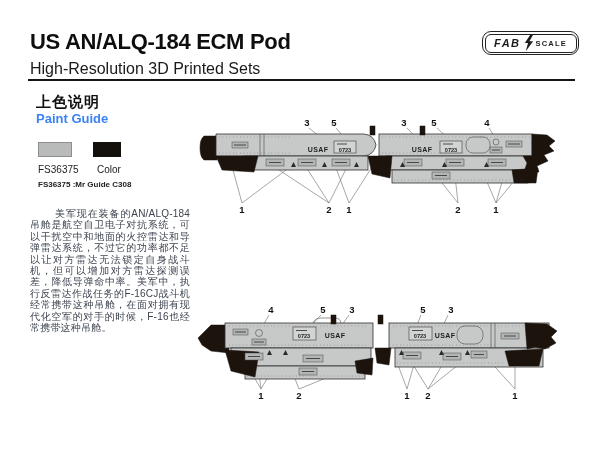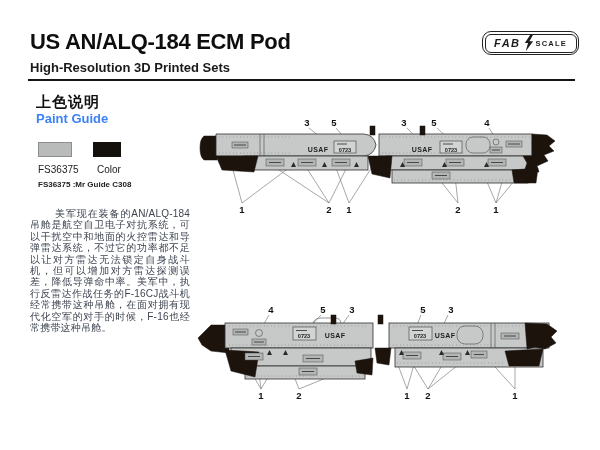--- a/index.html
+++ b/index.html
@@ -2,21 +2,21 @@
 <html><head>
 <meta charset="utf-8">
 <style>
   * { margin:0; padding:0; box-sizing:border-box; }
   html,body { background:#ffffff; }
   body { font-family:"Liberation Sans", sans-serif; }
   .page { position:relative; width:600px; height:450px; background:#ffffff; overflow:hidden; }
 
   
   .title { position:absolute; left:30px; top:29px; font-size:22px; font-weight:bold; color:#0e0e0e; letter-spacing:-0.3px; }
-  .subtitle { position:absolute; left:30px; top:60px; font-size:13px; font-weight:bold; color:#1a1a1a; }
+  .subtitle { position:absolute; left:30px; top:60px; font-size:16px; font-weight:normal; color:#1a1a1a; }
   .rule { position:absolute; left:28px; top:79px; width:547px; height:2px; background:#141414; }
 
   .logo { position:absolute; left:470px; top:31px; width:97px; height:24px; border:1.6px solid #222; border-radius:9px; padding:1.5px;margin-left:12px; }
   .logo-inner { width:100%; height:100%; border:1px solid #222; border-radius:6px; display:flex; align-items:center; justify-content:center; gap:2px; }
   .logo-fab { font-size:11px; font-weight:bold; font-style:italic; letter-spacing:1.5px; color:#1c1c1c; }
   .logo-scale { font-size:7.5px; font-weight:bold; letter-spacing:1.2px; color:#1c1c1c; }
   .bolt { width:11px; height:18px; display:block; }
 
   
   .pg-zh { position:absolute; left:36px; top:93px; font-size:15px; font-weight:bold; color:#111; letter-spacing:1px; }

